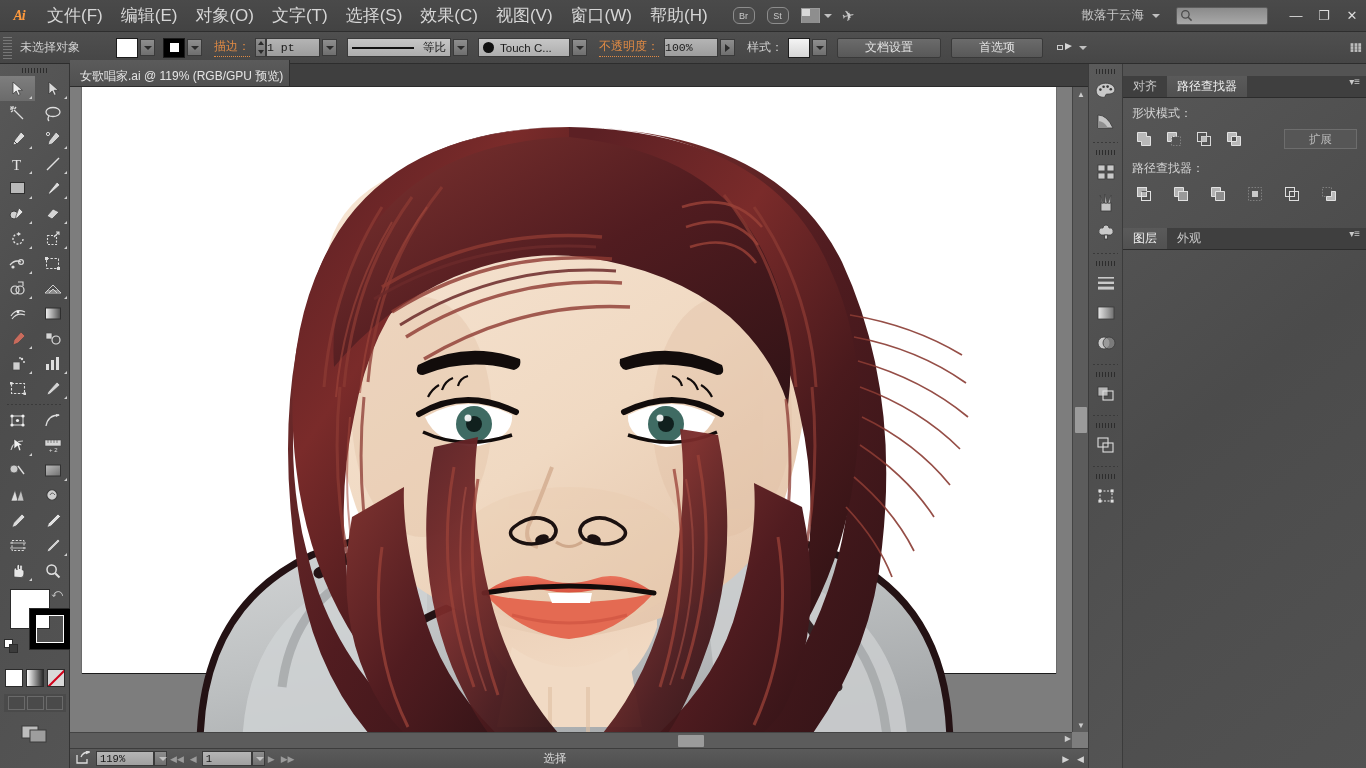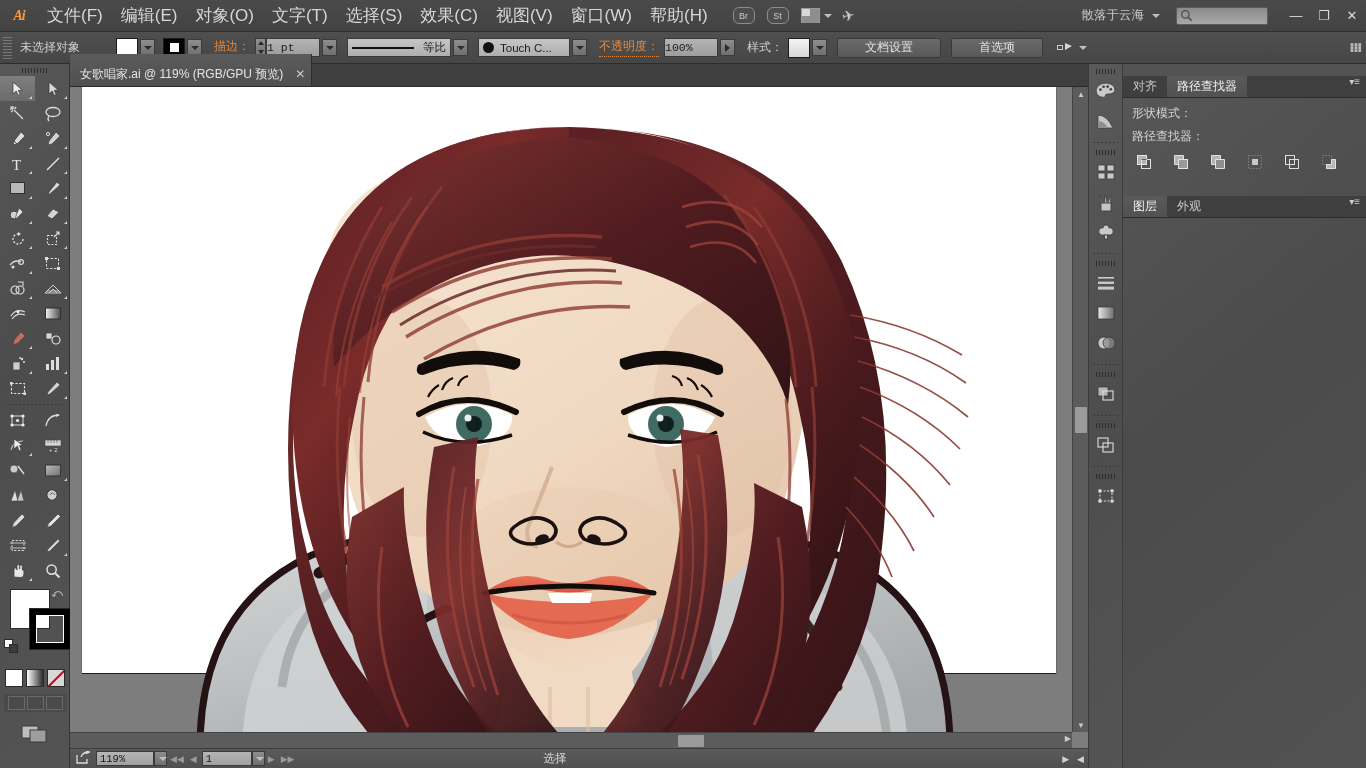--- a/index.html
+++ b/index.html
@@ -100,23 +100,23 @@
   #mode-none::after{ content:''; position:absolute; left:-3px;top:7px;width:24px;height:2px;
     background:#d0021b; transform:rotate(-45deg);}
   #drawmodes{ display:flex; gap:2px; justify-content:center; margin-top:7px;
     background:#4a4a4a; padding:2px 3px; width:62px; margin-left:4px;}
   .dmbtn{ width:17px;height:14px;border:1px solid #6a6a6a; position:relative;}
   #screenmode{ display:flex; justify-content:center; margin-top:12px;}
 
   
   #tabstrip { position:absolute; left:70px; top:64px; width:1018px; height:23px;
     background:#3f3f3f; border-bottom:1px solid #2b2b2b; display:flex; align-items:flex-end;}
-  #doctab { height:32px; background:linear-gradient(#5b5b5b,#505050); display:flex;
+  #doctab { height:26px; background:linear-gradient(#5b5b5b,#505050); display:flex;
     align-items:center; padding:8px 6px 0 10px; border-right:1px solid #2e2e2e;
-    color:#e4e4e4; font-size:12px; }
+    color:#e4e4e4; font-size:12px;flex-direction:column; }
   #doctab-close { margin-left:12px; color:#c9c9c9; font-size:12px; }
 
   
   #canvaswrap { position:absolute; left:70px; top:87px; width:1018px; height:661px;
     background:#7d7d7d; overflow:hidden; }
   #scrollregion{ position:absolute; left:0; top:0; right:16px; bottom:16px; overflow:hidden;}
   #artboard { position:absolute; left:12px; top:0px; width:974px; height:586px;
     background:#ffffff; box-shadow:0 0 0 1px #6b6b6b; }
   #artboard-bottom-edge { position:absolute; left:12px; top:586px; width:974px; height:1px;
     background:#1c1c1c; }
@@ -1003,20 +1003,46 @@
   <div class="panel-tabs">
     <div class="ptab">对齐</div>
     <div class="ptab active">路径查找器</div>
     <div class="pmenu">
         <span>▾≡</span>
       </div>
   </div>
 
   <div class="panel-body">
     <div class="panel-label">形状模式：</div>
+    <div class="pf-row">
+      <div class="pfbtn">
+        <svg width="17" height="16" viewBox="0 0 17 16">
+            <path d="M1.5 1.5 h9 v4 h4 v9 h-9 v-4 h-4 z" fill="#b9b9b9" stroke="#e2e2e2" stroke-width="1"></path>
+          </svg>
+        </div>
+      <div class="pfbtn">
+        <svg width="17" height="16" viewBox="0 0 17 16">
+            <path d="M1.5 1.5 h9 v4 h-5 v5 h-4 z" fill="#b9b9b9" stroke="#e2e2e2" stroke-width="1"></path>
+            <rect x="5.5" y="5.5" width="9" height="9" fill="none" stroke="#8c8c8c" stroke-width=".8" stroke-dasharray="1.6 1.4"></rect>
+          </svg>
+        </div>
+      <div class="pfbtn">
+        <svg width="17" height="16" viewBox="0 0 17 16">
+            <rect x="1.5" y="1.5" width="9" height="9" fill="none" stroke="#dadada" stroke-width="1"></rect>
+            <rect x="5.5" y="5.5" width="9" height="9" fill="none" stroke="#dadada" stroke-width="1"></rect>
+            <rect x="5.5" y="5.5" width="5" height="5" fill="#b9b9b9"></rect>
+          </svg>
+        </div>
+      <div class="pfbtn">
+        <svg width="17" height="16" viewBox="0 0 17 16">
+            <path d="M1.5 1.5 h9 v9 h-9 z M5.5 5.5 h9 v9 h-9 z" fill="#b9b9b9" fill-rule="evenodd" stroke="#e2e2e2" stroke-width="1"></path>
+          </svg>
+        </div>
+      <div class="expandbtn">扩展</div>
+    </div>
 
     <div class="panel-label">路径查找器：</div>
     <div class="pf-row" style="gap:13px;">
       <div class="pfbtn">
         <svg width="17" height="16" viewBox="0 0 17 16">
             <rect x="1.5" y="1.5" width="9" height="9" fill="#b3b3b3" stroke="#e2e2e2" stroke-width="1"></rect>
             <rect x="5.5" y="5.5" width="9" height="9" fill="none" stroke="#e2e2e2" stroke-width="1"></rect>
             <line x1="5.5" y1="5.5" x2="10.5" y2="5.5" stroke="#5a5a5a"></line>
           </svg>
         </div>

